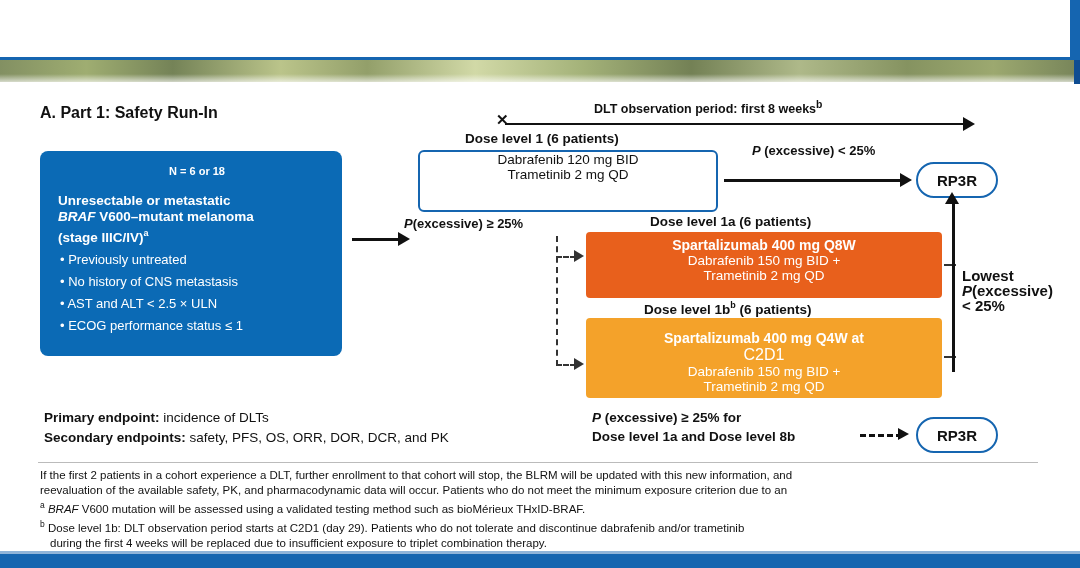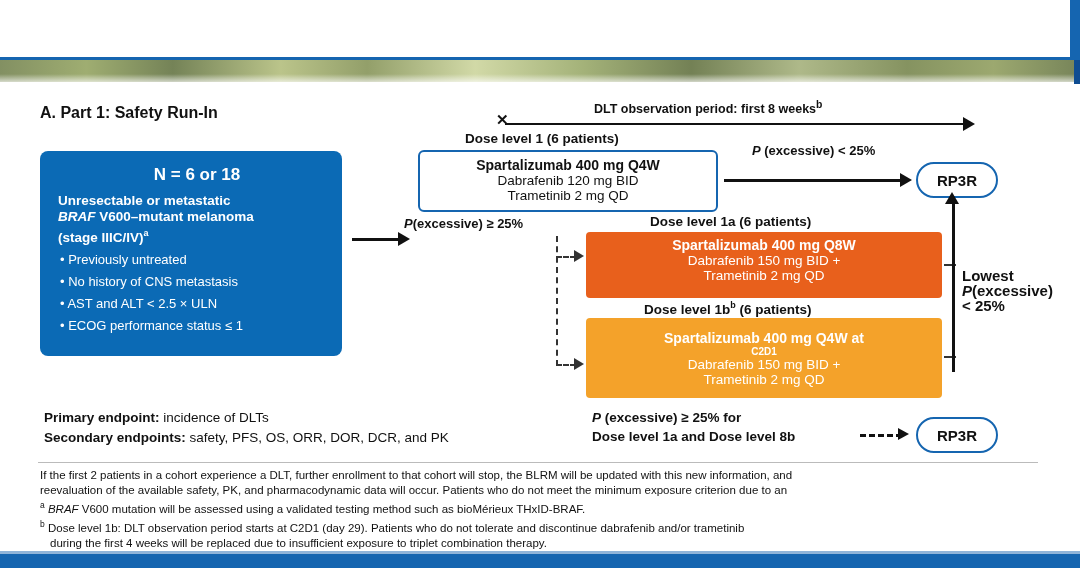--- a/index.html
+++ b/index.html
@@ -78,21 +78,21 @@
     font-size: 15px; font-weight: bold; color: #111; line-height: 1;
   }
 
   
   #left-box {
     position: absolute; left: 40px; top: 65px; width: 302px; height: 205px;
     background: #0b6ab5; border-radius: 8px; color: #fff;
   }
   #left-n {
     position: absolute; left: 0; top: 14px; width: 100%;
-    text-align: center; font-size: 17px; font-weight: bold; padding-left: 12px;
+    text-align: center; font-size: 11px; font-weight: bold; padding-left: 12px;
   }
   #left-sub {
     position: absolute; left: 18px; top: 42px; width: 270px;
     font-size: 13.5px; font-weight: bold; line-height: 16px;
   }
   #left-sub .ital { font-style: italic; }
   #left-sub sup { font-size: 9px; }
   #left-list {
     position: absolute; left: 20px; top: 98px; width: 276px;
     font-size: 13px; line-height: 22px;
@@ -174,21 +174,21 @@
   #dl1b-label {
     position: absolute; left: 644px; top: 214px;
     font-size: 13.5px; font-weight: bold; color: #111;
   }
   #dl1b-label sup { font-size: 9px; }
   #dl1b-box {
     position: absolute; left: 586px; top: 232px; width: 356px; height: 80px;
     background: #f4a22a; border-radius: 4px; color: #fff; text-align: center;
   }
   #dl1b-box .l1 { font-size: 14px; font-weight: bold; margin-top: 12px; }
-  #dl1b-box .l2 { font-size: 10px; font-weight: bold; }
+  #dl1b-box .l2 { font-size: 16px; font-weight: normal; }
   #dl1b-box .l3, #dl1b-box .l4 { font-size: 13.5px; }
 
   
   #right-v { position: absolute; left: 952px; top: 118px; width: 3px; height: 168px; background: #111; }
   #right-v-head {
     position: absolute; left: 945px; top: 106px; width: 0; height: 0;
     border-bottom: 12px solid #111; border-left: 7px solid transparent; border-right: 7px solid transparent;
   }
   #right-dash-1a { position: absolute; left: 944px; top: 178px; width: 12px; height: 2px; border-top: 2px dashed #333; }
   #right-dash-1b { position: absolute; left: 944px; top: 270px; width: 12px; height: 2px; border-top: 2px dashed #333; }
@@ -270,21 +270,20 @@
       <div>• AST and ALT &lt; 2.5 × ULN</div>
       <div>• ECOG performance status  ≤ 1</div>
     </div>
   </div>
 
   <div id="arrow1"></div>
   <div id="arrow1-head"></div>
 
   <div id="dl1-label">Dose level 1 (6 patients)</div>
   <div id="dl1-box">
-    <div class="l1">Spartalizumab 400 mg Q4W</div>
     <div class="l2">Dabrafenib 120 mg BID</div>
     <div class="l3">Trametinib 2 mg QD</div>
   </div>
 
   <div id="p-lt-label">
     <span class="ital">P</span><span> (excessive) &lt; 25%</span>
   </div>
   <div id="arrow-top-right"></div>
   <div id="arrow-top-right-head"></div>
   <div id="rp3r-top">RP3R</div>

